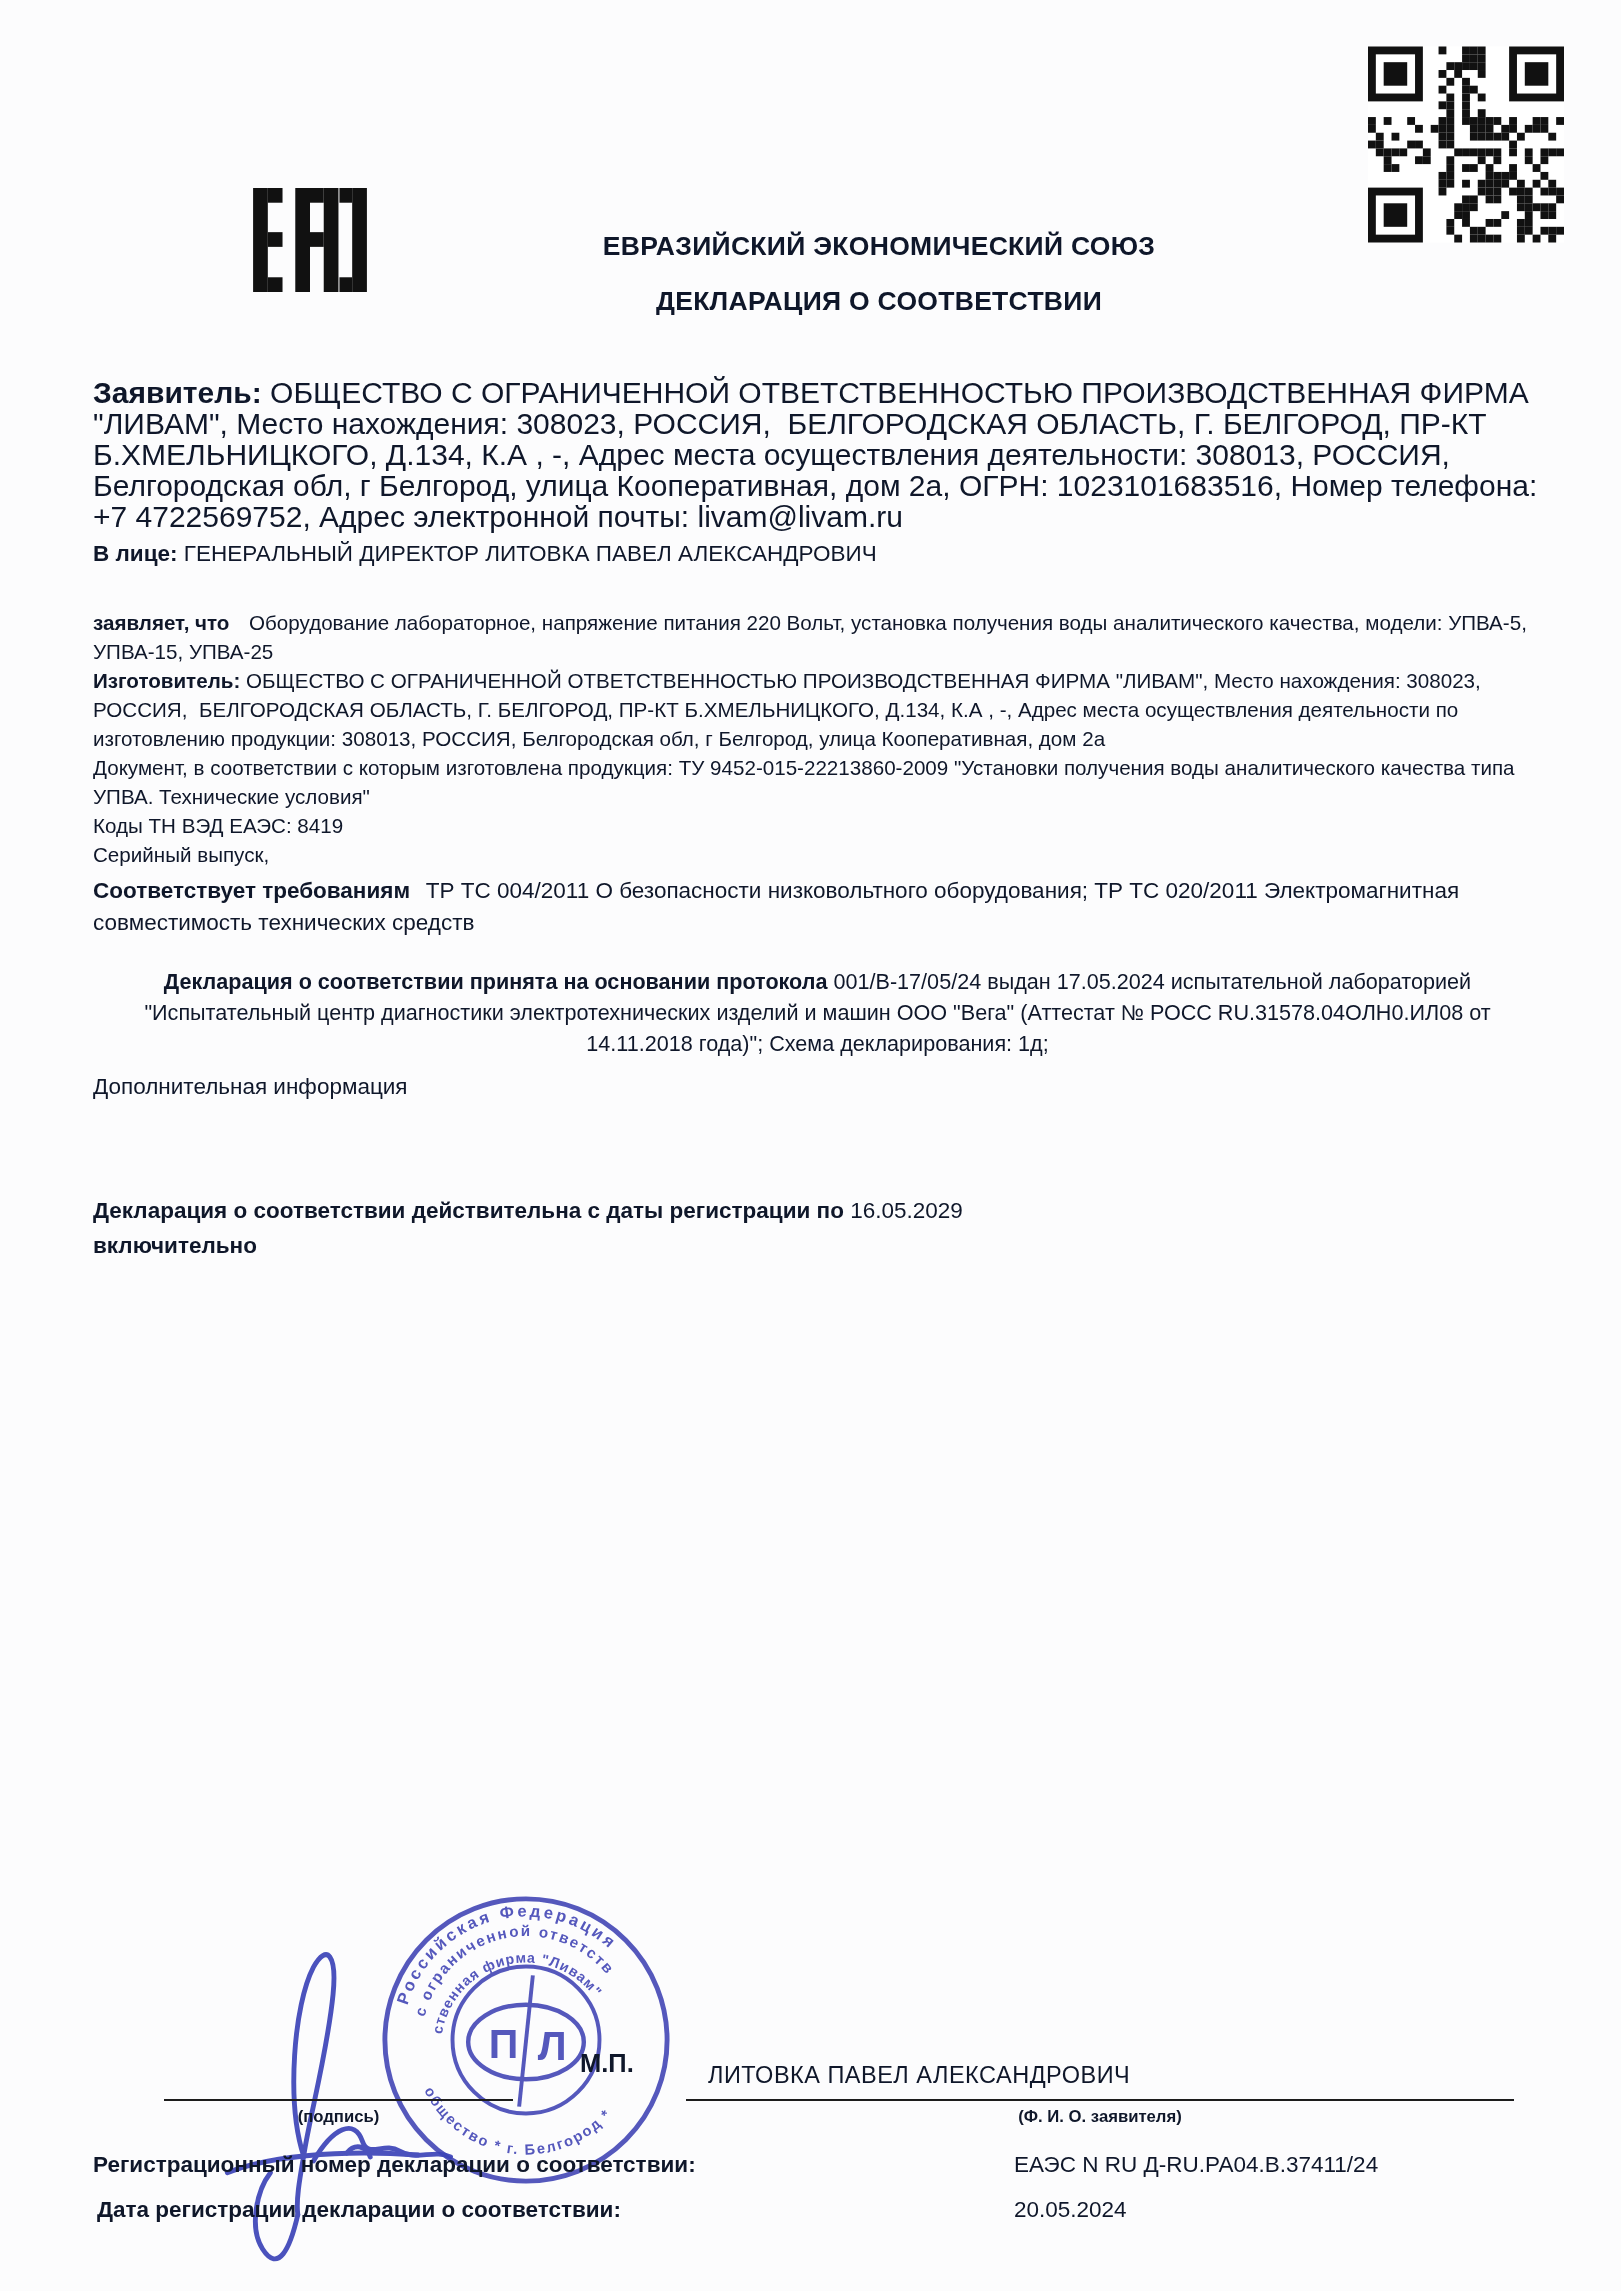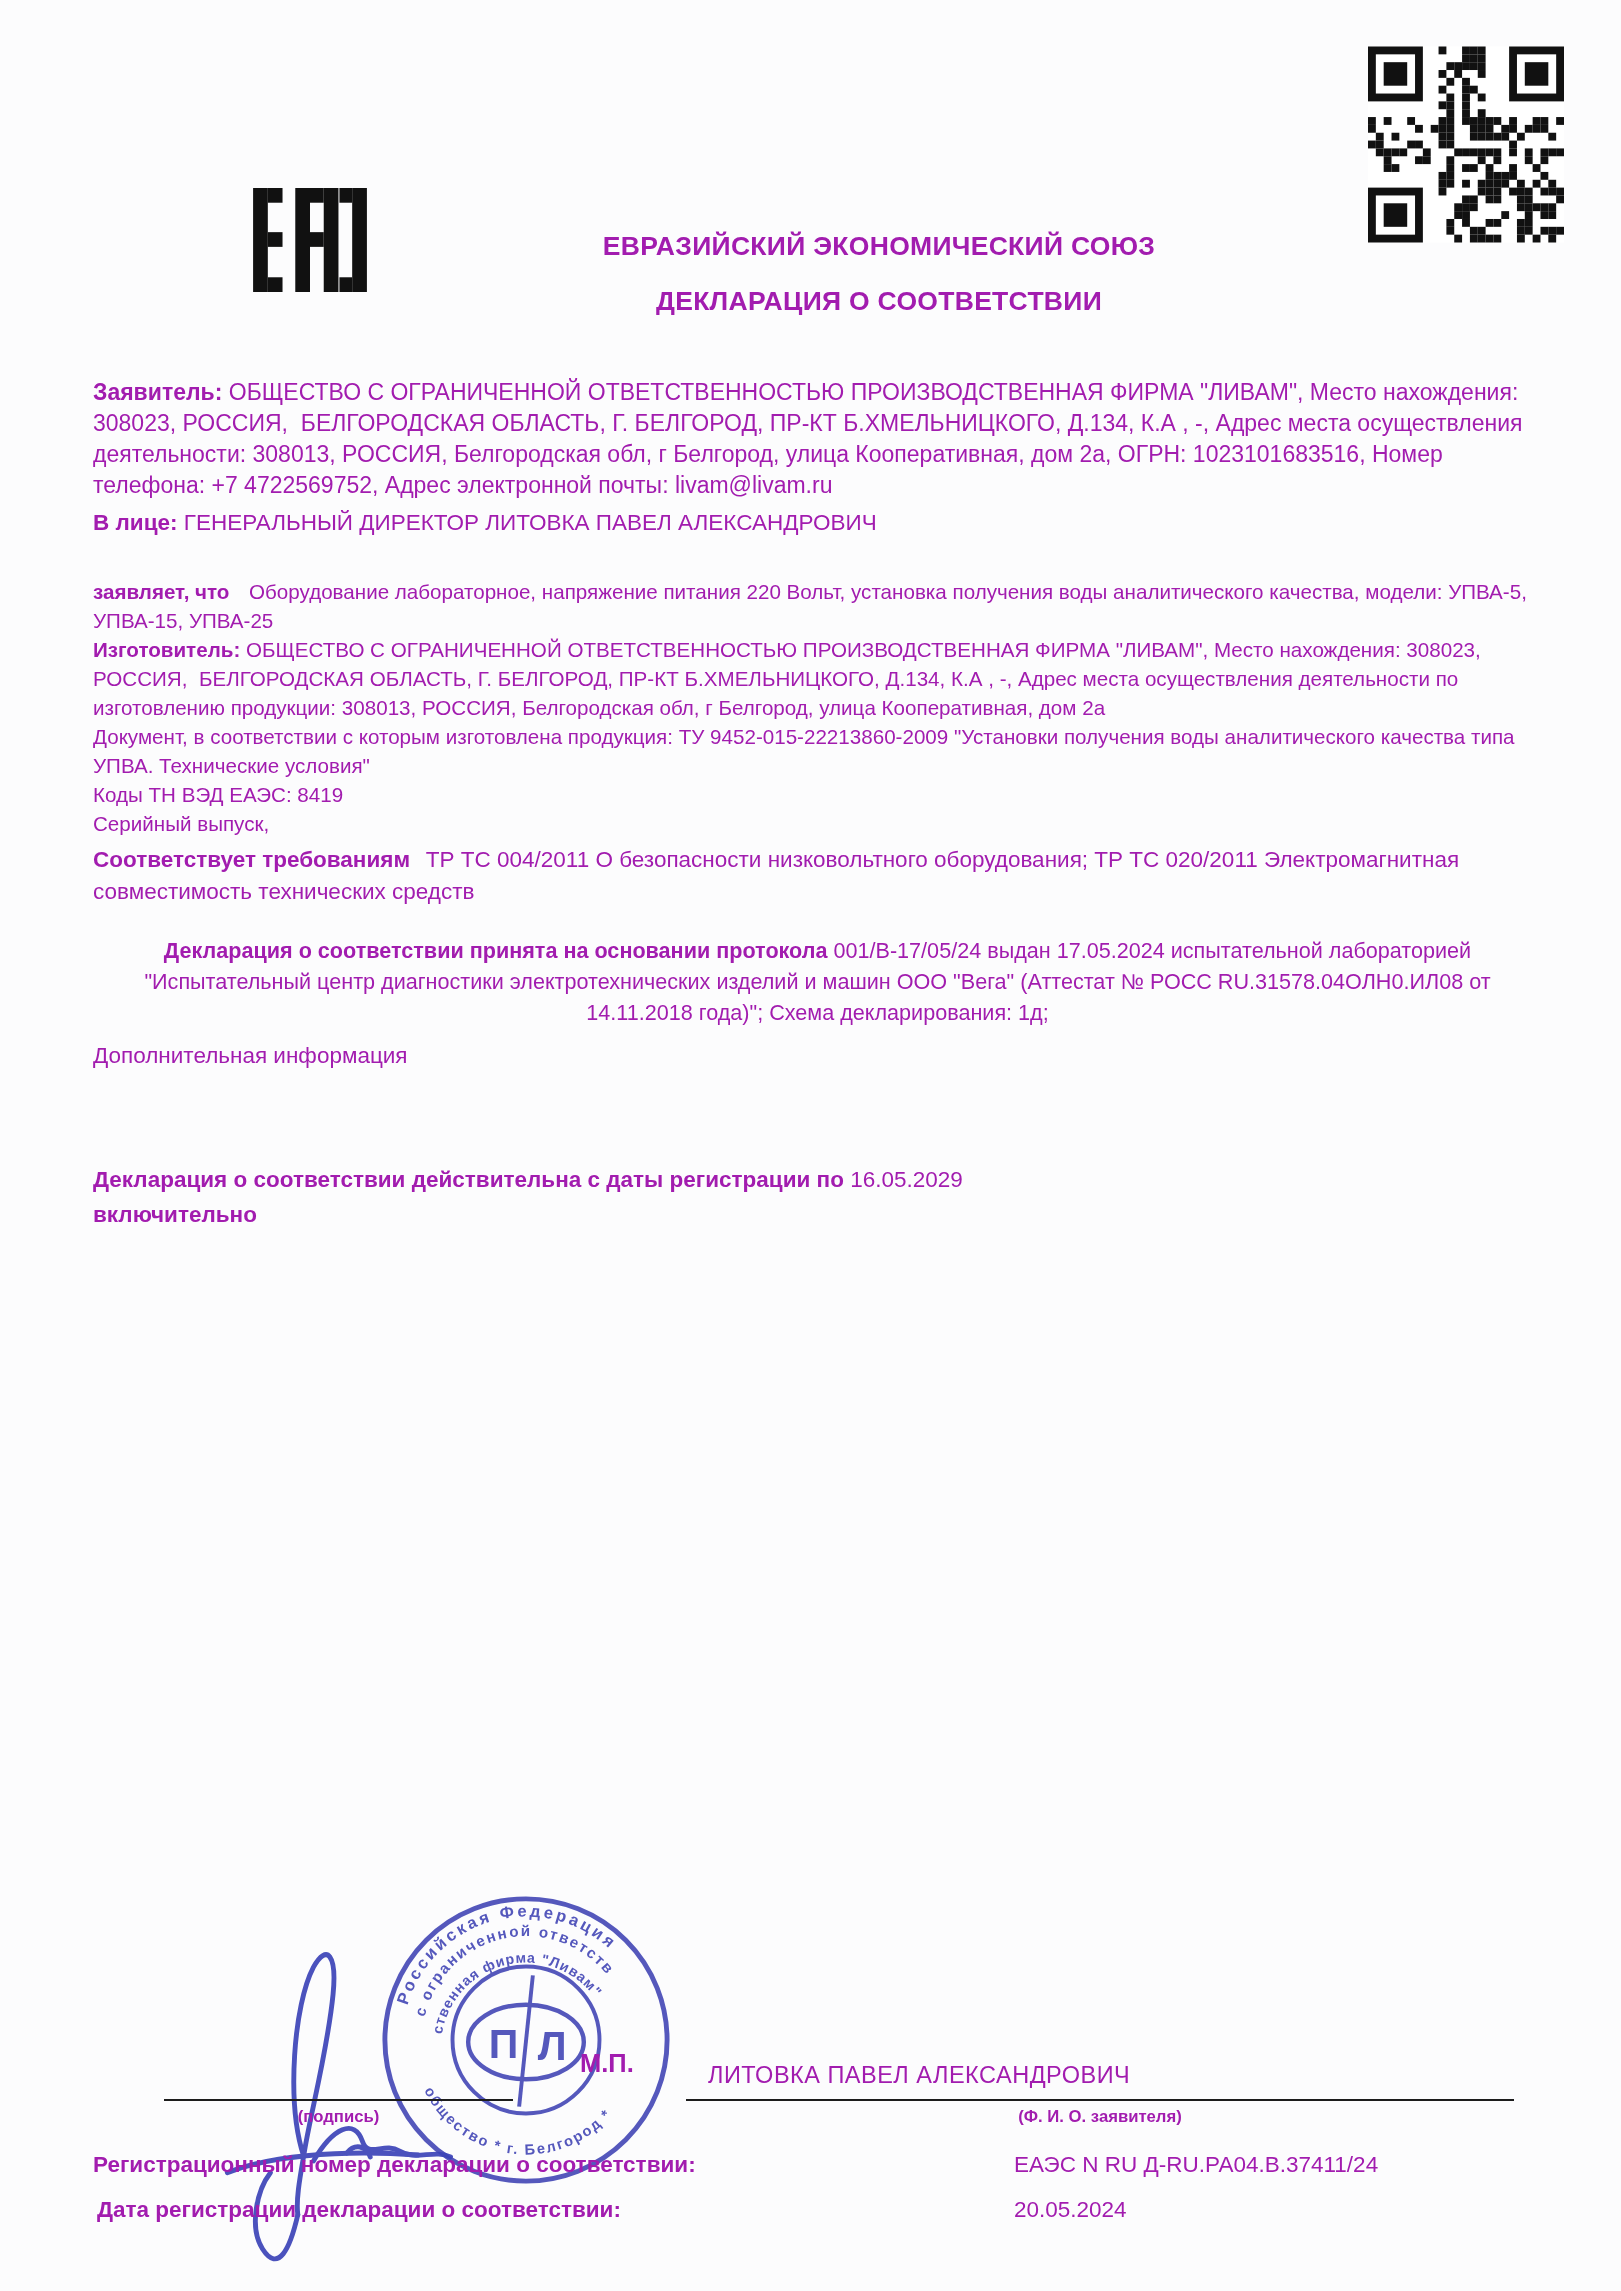--- a/index.html
+++ b/index.html
@@ -1,27 +1,27 @@
 <!DOCTYPE html>
 <html lang="ru"><head>
 <meta charset="utf-8">
 <style>
   html,body{margin:0;padding:0;background:#e8e8e8;}
   .page{
     position:relative; width:1621px; height:2292px; margin:0 auto;
-    background:#fcfcfd; color:#a21caf; overflow:hidden;
+    background:#fcfcfd; color:#0f172a; overflow:hidden;
     font-family:"Liberation Sans","DejaVu Sans",sans-serif;
   }
   .hdr{position:absolute; left:137px; width:1484px; text-align:center; font-weight:bold;
        font-size:26.5px; letter-spacing:0.3px;}
   .hdr1{top:231px;}
   .hdr2{top:286px;}
   .flow{position:absolute; left:93px; top:377px; width:1449px;}
   .flow p{margin:0; white-space:pre-wrap;}
-  .p-app{font-size:23px; line-height:31px; margin-bottom:5.9px !important;}
+  .p-app{font-size:30px; line-height:31px; margin-bottom:5.9px !important;}
   .p-face{font-size:22.5px; line-height:31px;}
   .p-body{font-size:20.6px; line-height:29px;}
   .p-decl{margin-top:39px !important;}
   .p-comply{font-size:22.5px; line-height:32px; margin-top:5.9px !important;}
   .p-proto{font-size:21.6px; line-height:31px; margin-top:27.4px !important;text-align:center;}
   .p-add{font-size:22.5px; line-height:32px; margin-top:11.8px !important; font-weight:normal;}
   .p-valid{font-size:22.5px; line-height:35px; margin-top:90px !important;}
   .b{font-weight:bold;}
   .lbl-gap{margin-right:19.6px;}
   .lbl-gap2{margin-right:15.7px;}

